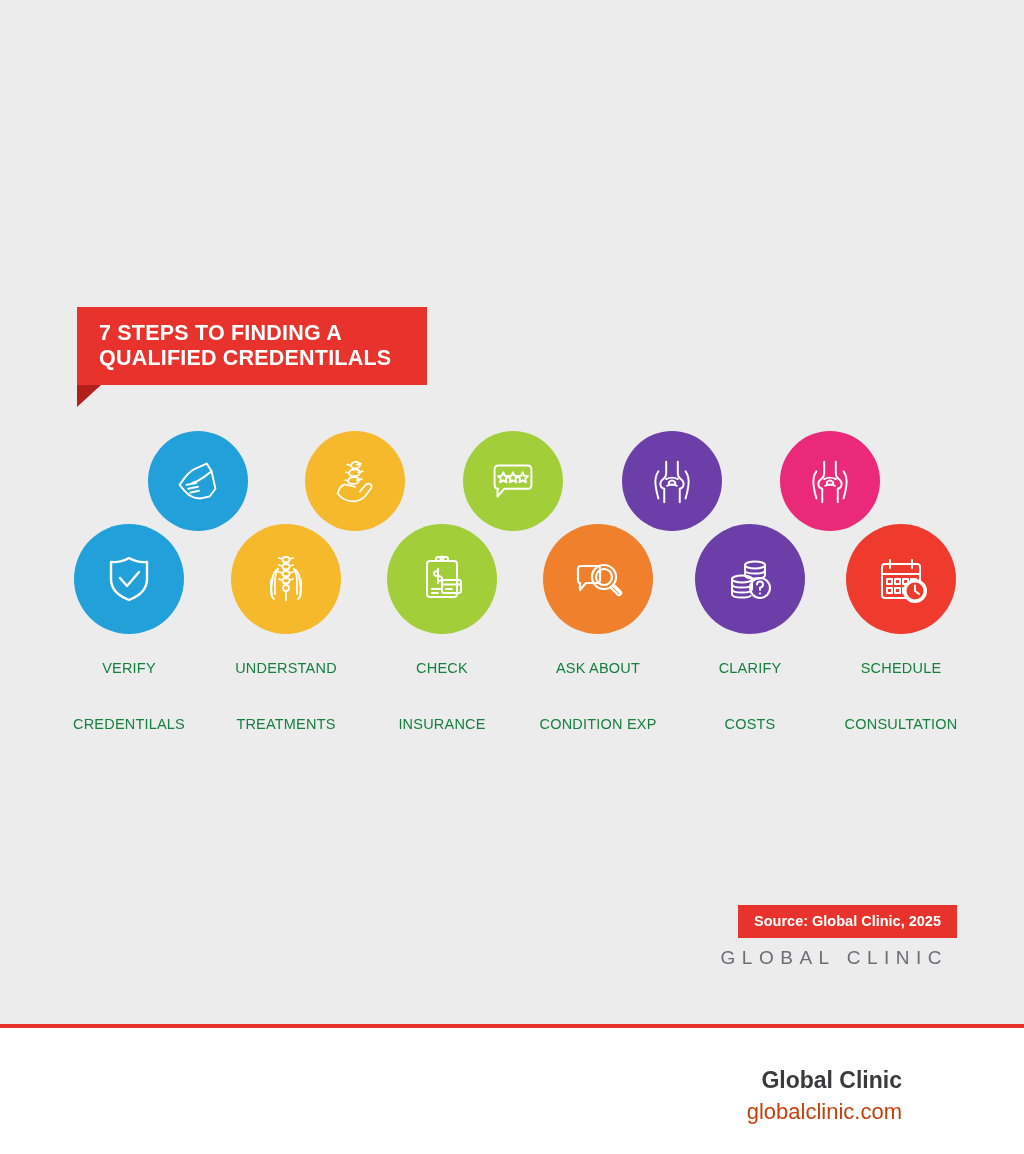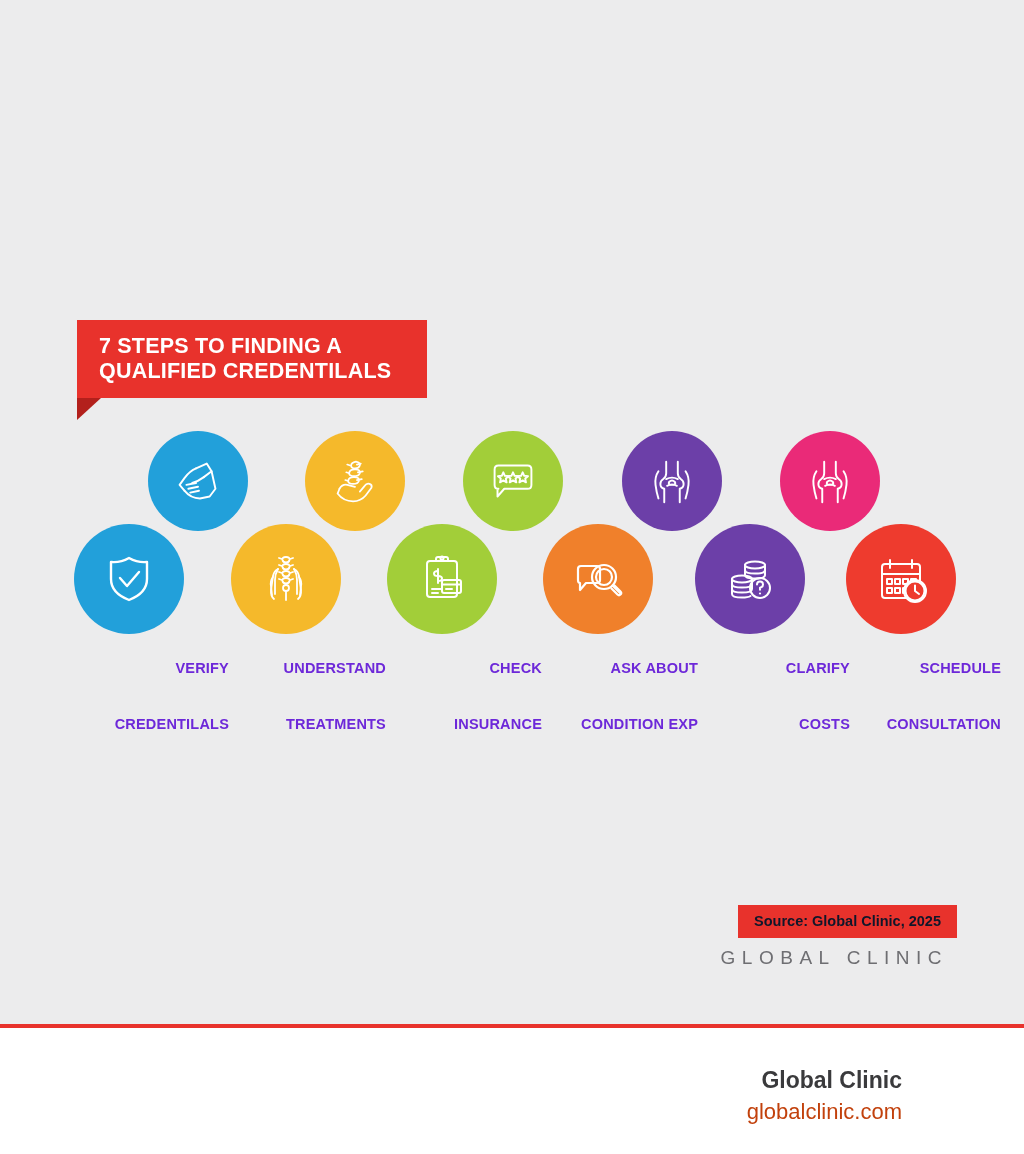--- a/index.html
+++ b/index.html
@@ -27,21 +27,21 @@
     top: 0;
     width: 1024px;
     height: 1024px;
     background: #ececed;
   }
 
   
   .title-block {
     position: absolute;
     left: 77px;
-    top: 320px;
+    top: 307px;
     width: 350px;
   }
   .title-banner {
     position: relative;
     background: #e8322c;
     padding: 14px 20px 14px 22px;
     box-sizing: border-box;
     width: 350px;
   }
   .title-line {
@@ -76,36 +76,36 @@
     display: flex;
     align-items: center;
     justify-content: center;
   }
   .circle svg {
     display: block;
   }
 
   .label {
     position: absolute;
-    text-align: right;
-    color: #6d28d9;
+    text-align: center;
+    color: #15803d;
     font-size: 14.5px;
-    font-weight: bold;
+    font-weight: normal;
     line-height: 20px;
     letter-spacing: 0.2px;
   }
   .label .l2 { display: block; margin-top: 36px; }
 
   
   .source-badge {
     position: absolute;
     right: 67px;
     top: 905px;
     background: #e8322c;
-    color: #0f172a;
+    color: #ffffff;
     font-size: 14.5px;
     font-weight: bold;
     padding: 8px 16px 9px 16px;
     white-space: nowrap;
   }
   .wordmark {
     position: absolute;
     right: 76px;
     top: 947px;
     color: #6e6e72;

